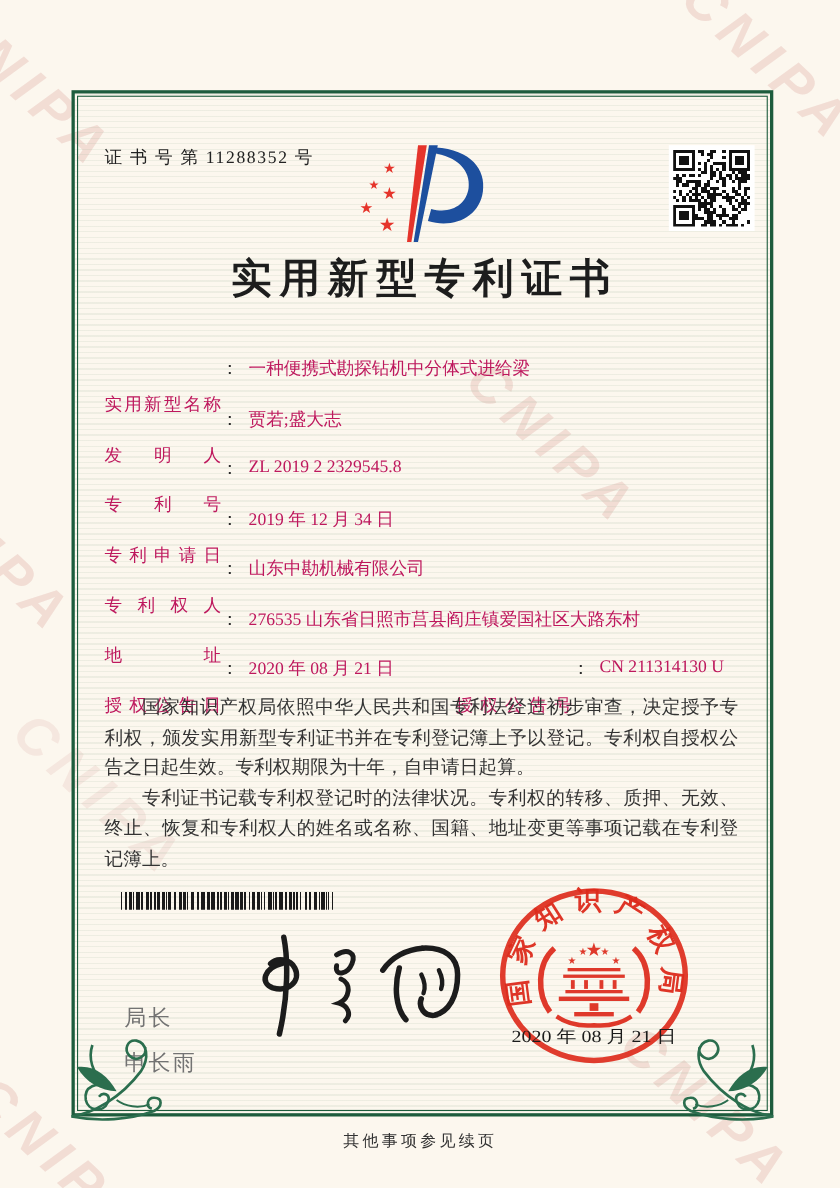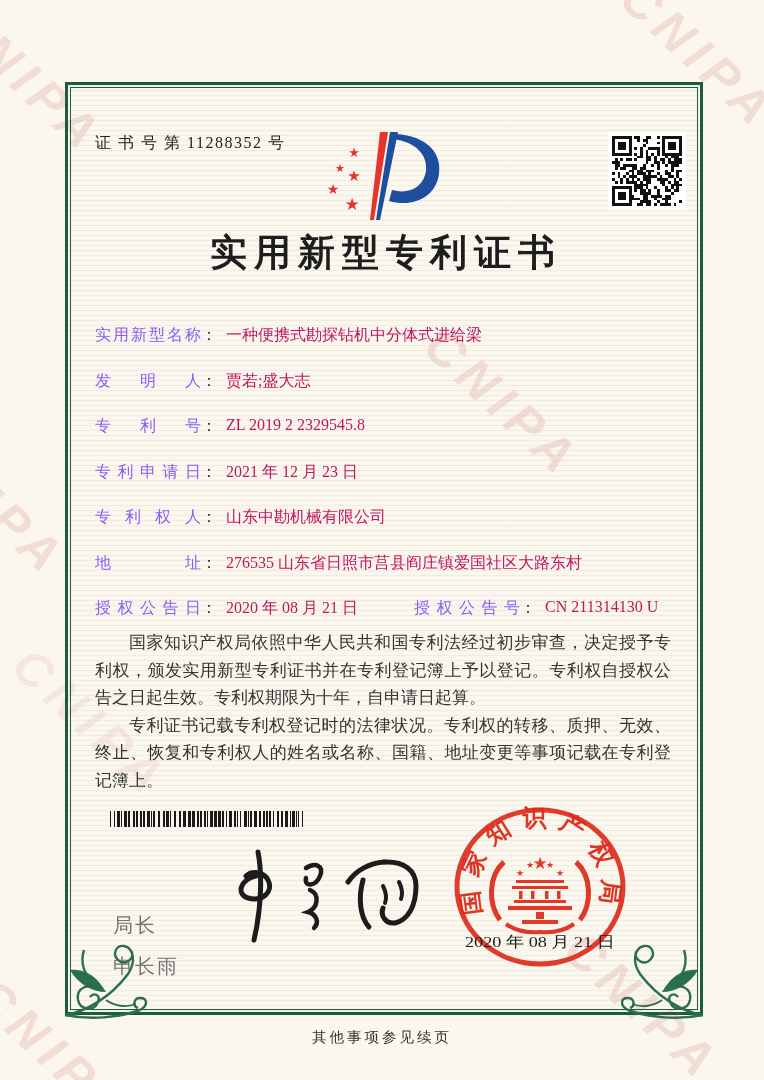--- a/index.html
+++ b/index.html
@@ -29,21 +29,21 @@
   .logo { position:absolute; left:318px; top:126px; }
   .qr { position:absolute; left:608px; top:132px; width:78px; height:78px; background:#fff; padding:4px; }
   .title {
     position:absolute; left:4px; top:228px; width:100%; text-align:center;
     font-size:37px; font-weight:700; letter-spacing:7px; color:#1d1d1d;
   }
   .fields { position:absolute; left:95px; top:325px; width:575px; font-size:16px; }
   .frow { height:45.5px; white-space:nowrap; }
   .flabel {
     display:inline-block; width:106px; text-align:justify; text-align-last:justify;
-    vertical-align:top; color:#8b5cf6;
+    vertical-align:top; color:#be185d;margin-top:33px;
   }
   .fcolon { display:inline-block; vertical-align:top; }
   .fvalue { display:inline-block; margin-left:9px; vertical-align:top; color:#be185d; }
   .grant-right { display:inline-block; margin-left:52px; }
   .paras { position:absolute; left:95px; top:629px; width:576px; font-size:17px;
     line-height:27.5px; text-align:justify; color:#333; }
   .paras p { text-indent:2em; }
   .barcode { position:absolute; left:110px; top:811px; }
   .signer { position:absolute; left:113px; top:912px; font-family:"Liberation Sans","DejaVu Sans",sans-serif;
     font-size:20px; color:#737373; }
@@ -419,21 +419,21 @@
     <div class="frow">
       <span class="flabel">实用新型名称</span><span class="fcolon">：</span><span class="fvalue">一种便携式勘探钻机中分体式进给梁</span>
     </div>
     <div class="frow">
       <span class="flabel">发明人</span><span class="fcolon">：</span><span class="fvalue">贾若;盛大志</span>
     </div>
     <div class="frow">
       <span class="flabel">专利号</span><span class="fcolon">：</span><span class="fvalue">ZL 2019 2 2329545.8</span>
     </div>
     <div class="frow">
-      <span class="flabel">专利申请日</span><span class="fcolon">：</span><span class="fvalue">2021 年 12 月 23 日</span>
+      <span class="flabel">专利申请日</span><span class="fcolon">：</span><span class="fvalue">2019 年 12 月 34 日</span>
     </div>
     <div class="frow">
       <span class="flabel">专利权人</span><span class="fcolon">：</span><span class="fvalue">山东中勘机械有限公司</span>
     </div>
     <div class="frow">
       <span class="flabel">地址</span><span class="fcolon">：</span><span class="fvalue">276535  山东省日照市莒县阎庄镇爱国社区大路东村</span>
     </div>
     <div class="frow">
       <span><span class="flabel">授权公告日</span><span class="fcolon">：</span><span class="fvalue">2020 年 08 月 21 日</span></span>
       <span class="grant-right"><span class="flabel">授权公告号</span><span class="fcolon">：</span><span class="fvalue">CN 211314130 U</span></span>

